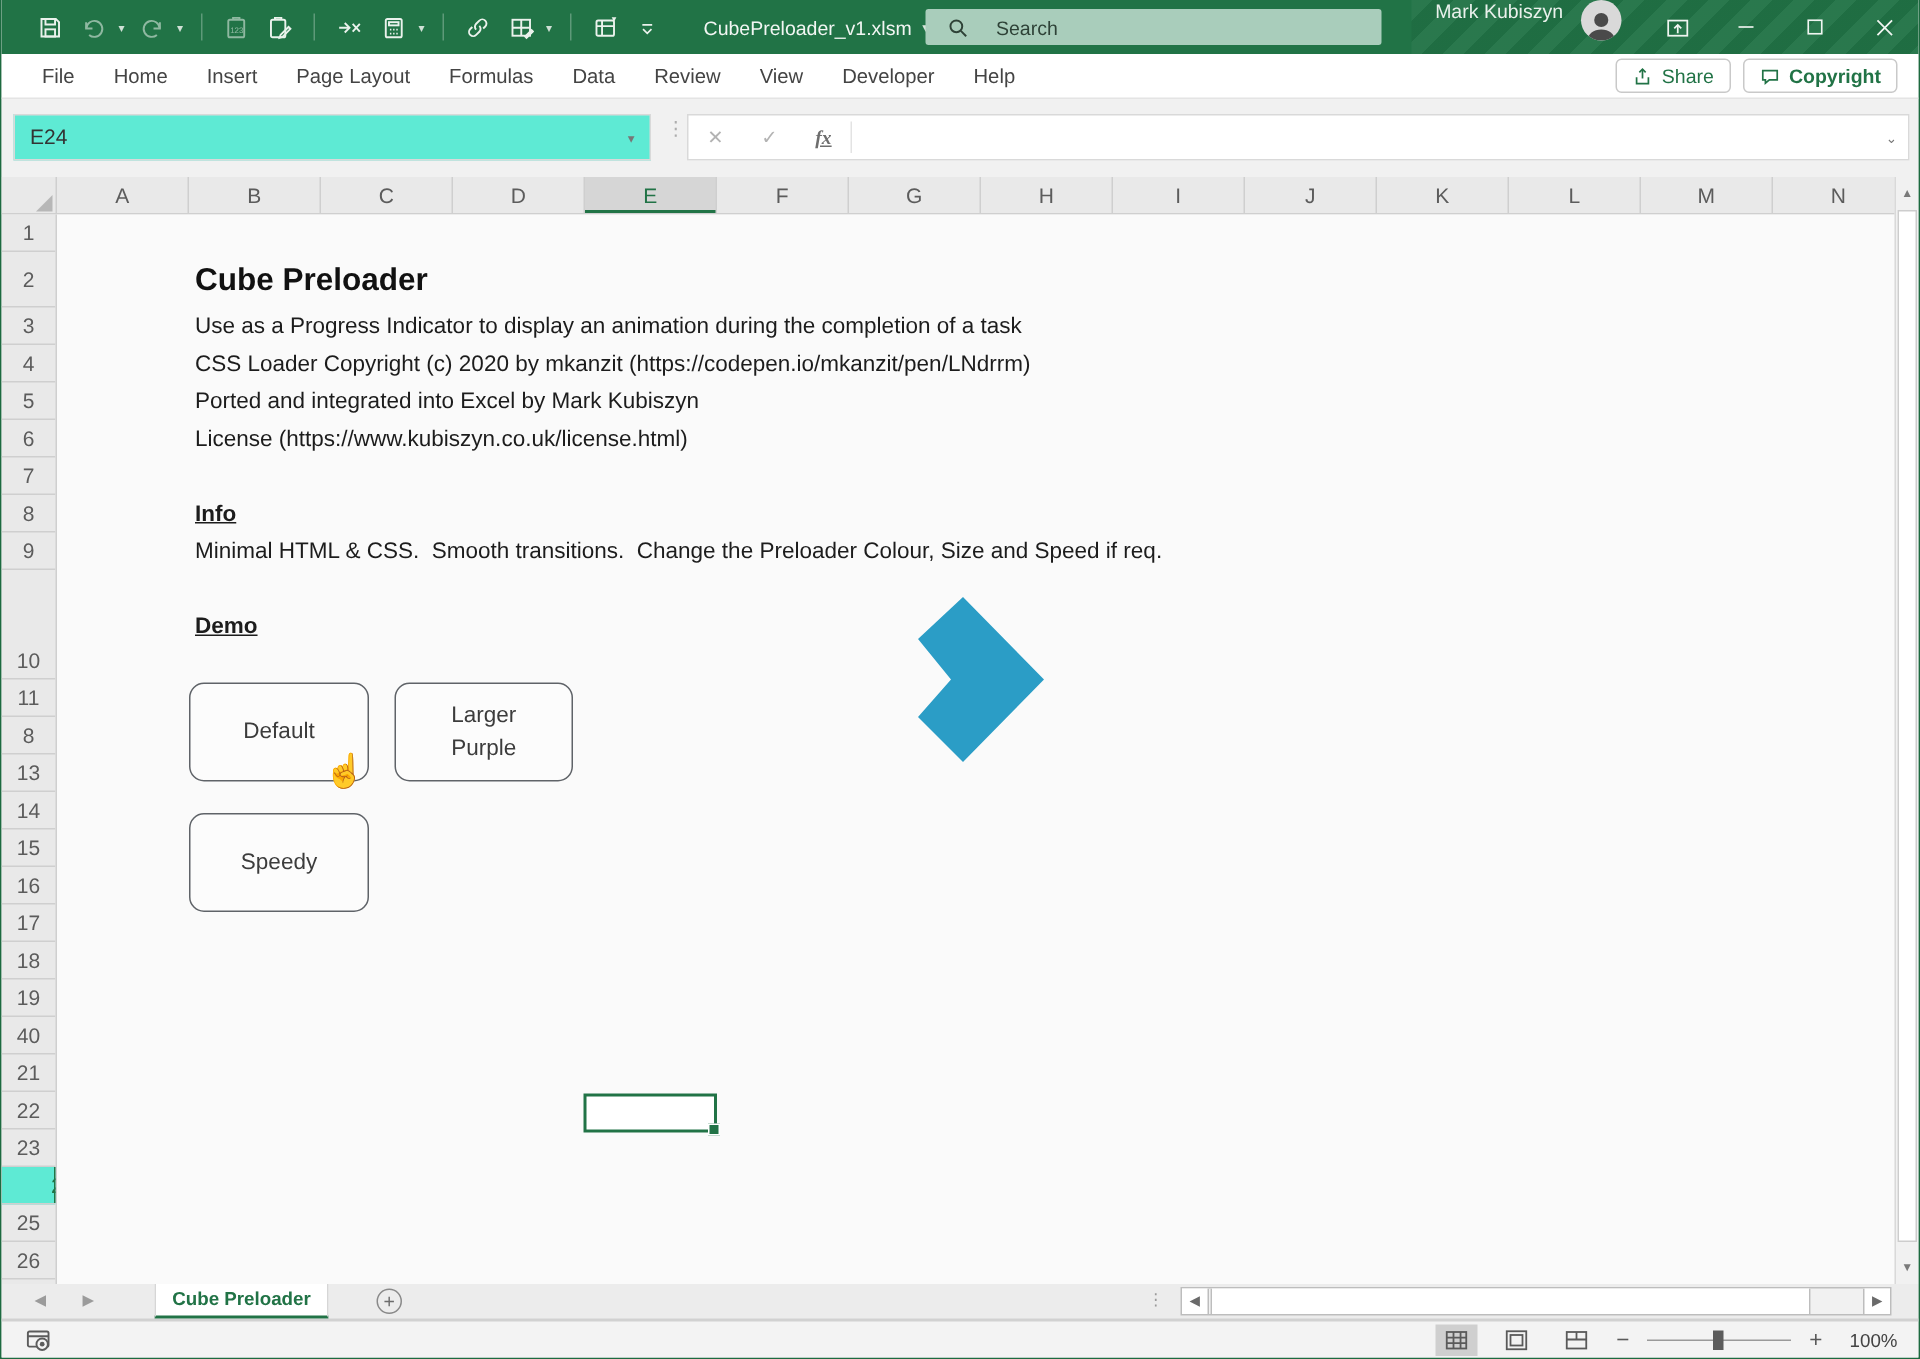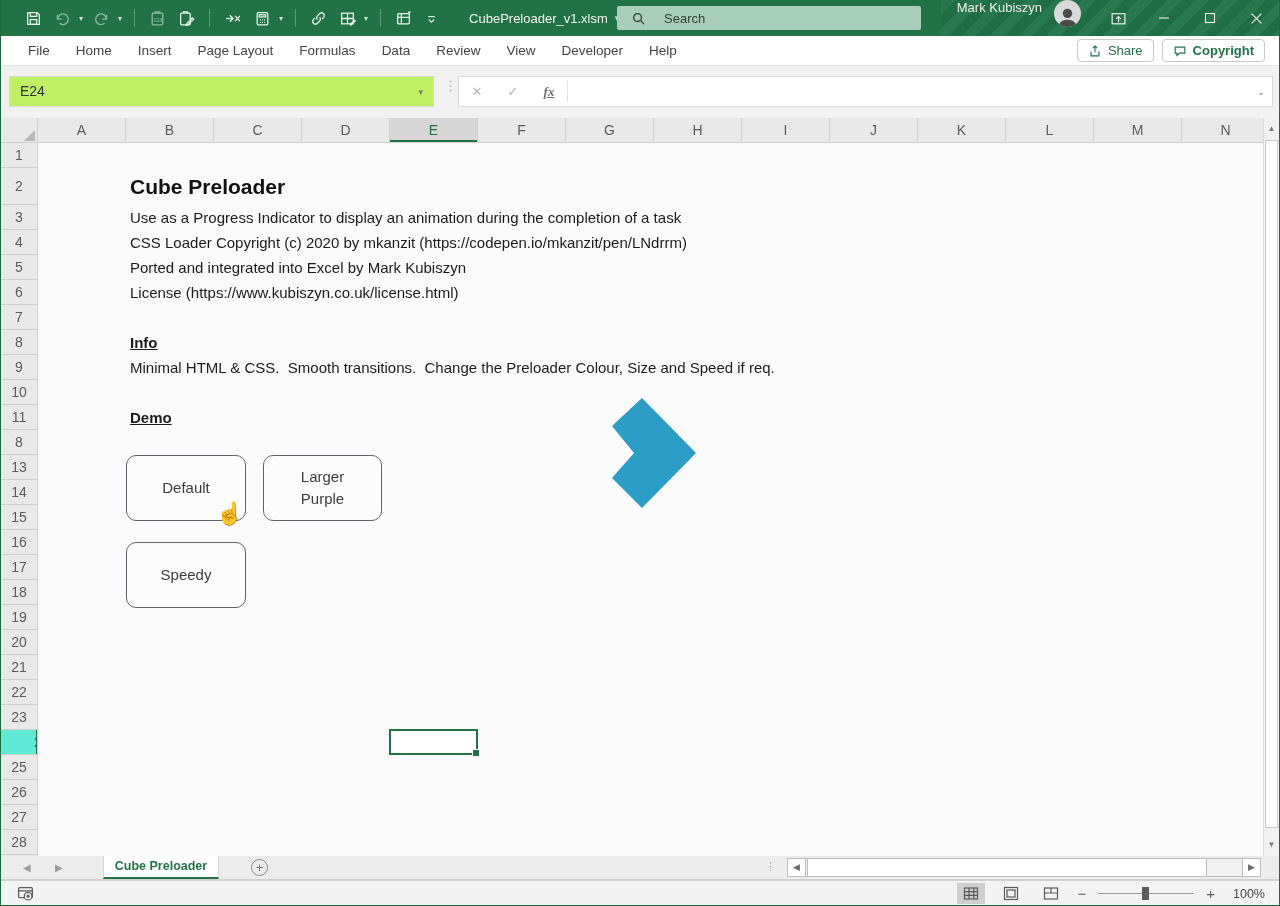--- a/index.html
+++ b/index.html
@@ -33,21 +33,21 @@
   .rtabs { display:flex; padding-left:14px; }
   .rtab { font-size:13.5px; color:#444; padding:0 13px; line-height:30px; white-space:nowrap; }
   .ribbon-right { position:absolute; right:14px; top:3px; display:flex; gap:8px; }
   .pill-btn { display:flex; align-items:center; gap:6px; border:1px solid #c9c9c9; border-radius:4px; background:#fff;
       color:#217346; font-size:13px; padding:3px 10px; }
   .pill-btn svg { stroke:#217346; fill:none; stroke-width:1.3; }
   .pill-btn.bold { font-weight:bold; }
 
   
   .formula-row { position:absolute; left:0; top:66px; width:100%; height:52px; background:#f1f1f1; }
-  .name-box { position:absolute; left:8px; top:10px; width:425px; height:31px; background:#bef264; border:1px solid #d9d9d9;
+  .name-box { position:absolute; left:8px; top:10px; width:425px; height:31px; background:#5eead4; border:1px solid #d9d9d9;
       font-size:14px; color:#333; line-height:29px; padding-left:10px; }
   .name-box .chev { position:absolute; right:10px; top:0; color:#777; font-size:9px; }
   .fdots { position:absolute; left:443px; top:16px; color:#adadad; font-size:13px; letter-spacing:0; line-height:7px; text-align:center; }
   .fx-bar { position:absolute; left:457px; top:10px; width:815px; height:31px; background:#fff; border:1px solid #d9d9d9; display:flex; align-items:center; }
   .fx-btn { width:36px; text-align:center; color:#b3b3b3; font-size:13px; }
   .fx-btn.fx { color:#6e6e6e; font-family:"Liberation Serif", serif; font-style:italic; font-weight:bold;text-decoration:underline; }
   .fx-div { width:1px; height:21px; background:#e3e3e3; }
   .f-field { flex:1; height:100%; }
   .f-chev { width:22px; color:#777; font-size:9px; text-align:center; }
 
@@ -308,31 +308,31 @@
   <div class="row-headers">
       <div class="row-h" style="height: 25px; line-height: 24px;">1</div>
       <div class="row-h" style="height: 37px; line-height: 36px;">2</div>
       <div class="row-h" style="height: 25px; line-height: 24px;">3</div>
       <div class="row-h" style="height: 25px; line-height: 24px;">4</div>
       <div class="row-h" style="height: 25px; line-height: 24px;">5</div>
       <div class="row-h" style="height: 25px; line-height: 24px;">6</div>
       <div class="row-h" style="height: 25px; line-height: 24px;">7</div>
       <div class="row-h" style="height: 25px; line-height: 24px;">8</div>
       <div class="row-h" style="height: 25px; line-height: 24px;">9</div>
-      <div class="row-h" style="height: 25px; line-height: 24px;">10</div>
+      <div class="row-h" style="height: 25px; line-height: 24px; margin-top: 48px;">10</div>
       <div class="row-h" style="height: 25px; line-height: 24px;">11</div>
       <div class="row-h" style="height: 25px; line-height: 24px;">8</div>
       <div class="row-h" style="height: 25px; line-height: 24px;">13</div>
       <div class="row-h" style="height: 25px; line-height: 24px;">14</div>
       <div class="row-h" style="height: 25px; line-height: 24px;">15</div>
       <div class="row-h" style="height: 25px; line-height: 24px;">16</div>
       <div class="row-h" style="height: 25px; line-height: 24px;">17</div>
       <div class="row-h" style="height: 25px; line-height: 24px;">18</div>
       <div class="row-h" style="height: 25px; line-height: 24px;">19</div>
-      <div class="row-h" style="height: 25px; line-height: 24px;">20</div>
+      <div class="row-h" style="height: 25px; line-height: 24px;">40</div>
       <div class="row-h" style="height: 25px; line-height: 24px;">21</div>
       <div class="row-h" style="height: 25px; line-height: 24px;">22</div>
       <div class="row-h" style="height: 25px; line-height: 24px;">23</div>
       <div class="row-h sel" style="height: 25px; line-height: 24px;">24</div>
       <div class="row-h" style="height: 25px; line-height: 24px;">25</div>
       <div class="row-h" style="height: 25px; line-height: 24px;">26</div>
       <div class="row-h" style="height: 25px; line-height: 24px;">27</div>
       <div class="row-h" style="height: 25px; line-height: 24px;">28</div>
     </div>
 

